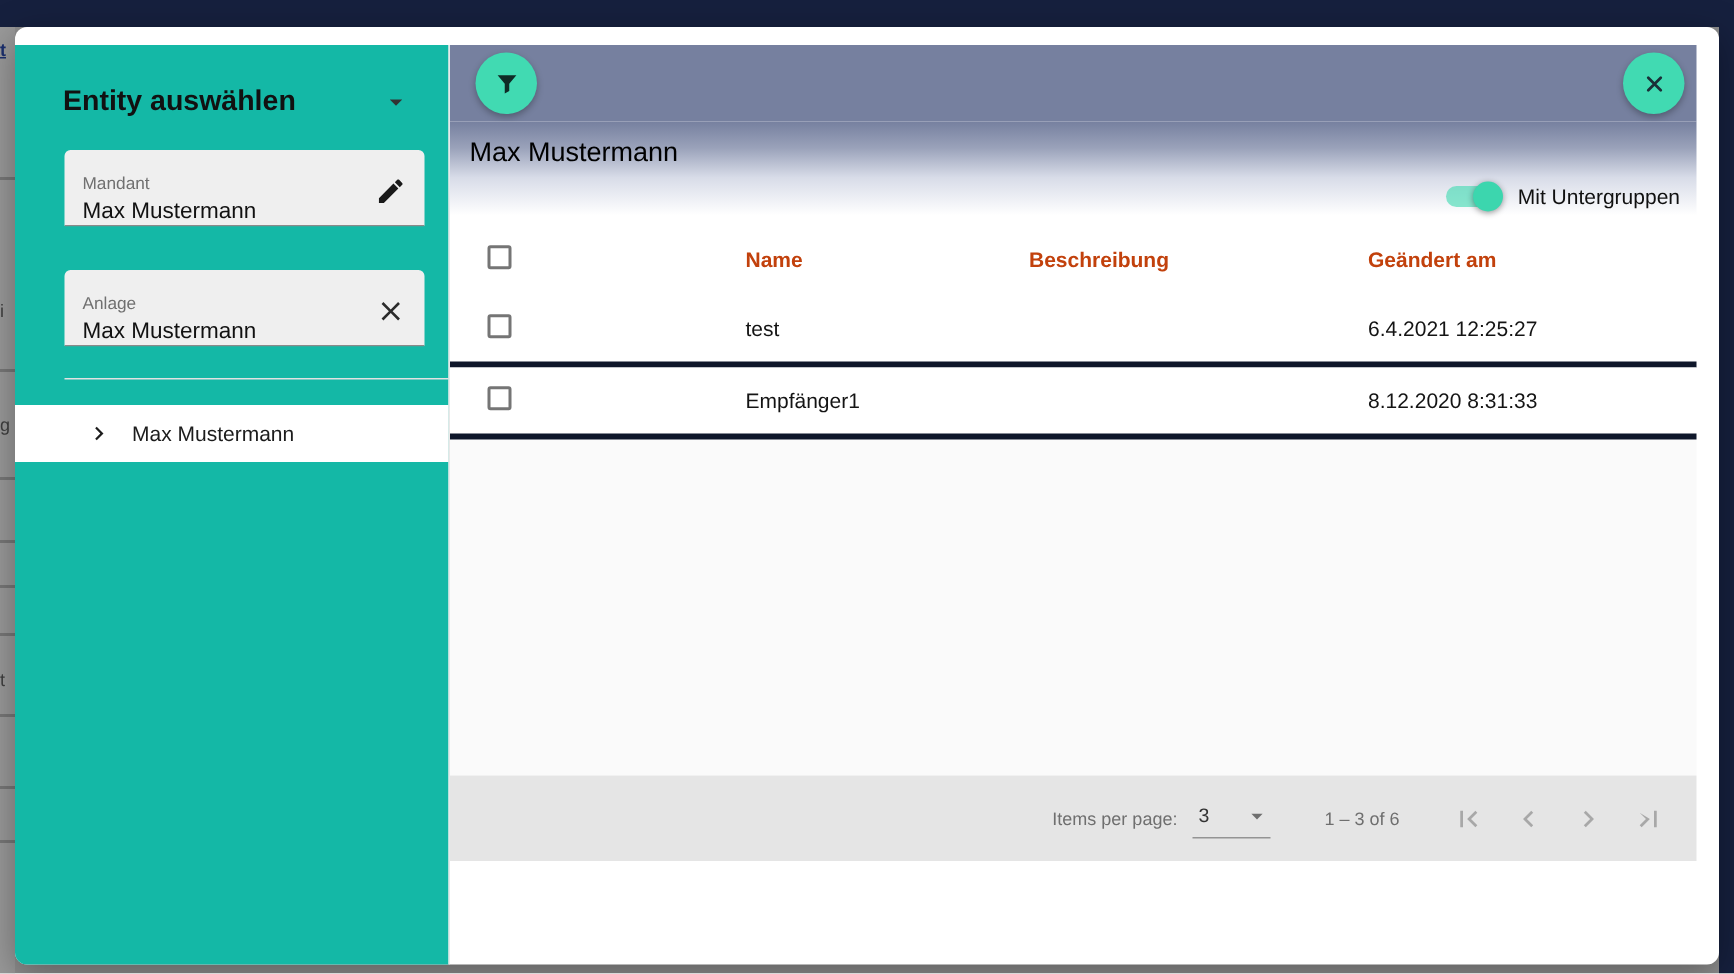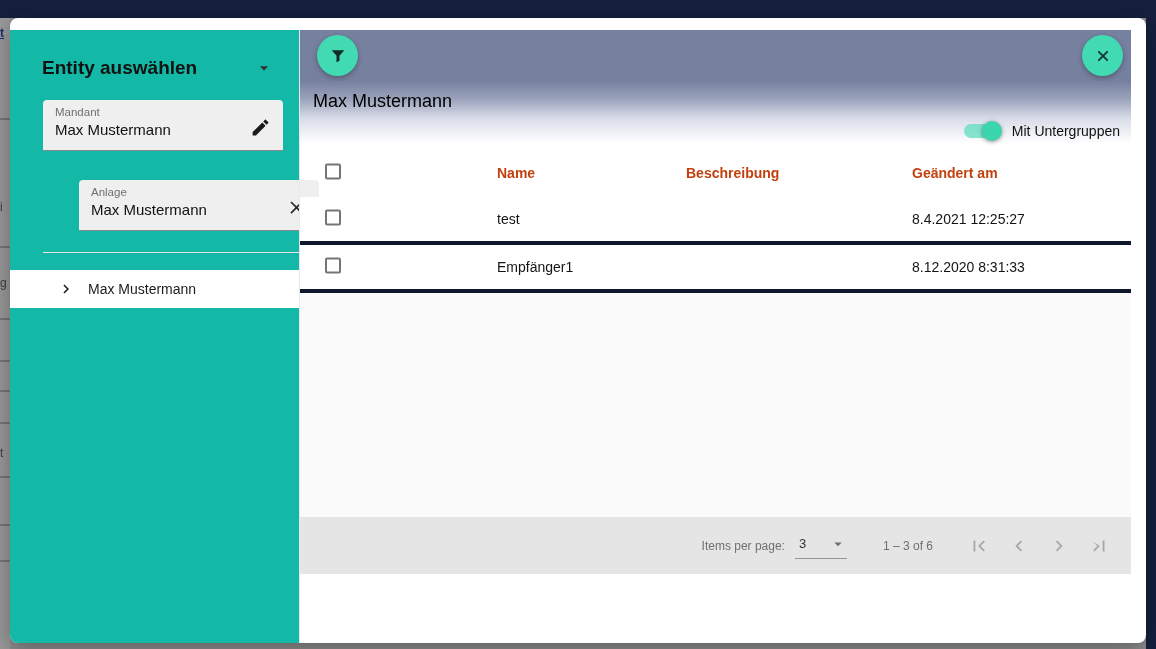--- a/index.html
+++ b/index.html
@@ -18,22 +18,22 @@
 
   
   .modal { position:absolute; left:10px; top:18px; width:1136px; height:625px; background:#fff;
            border-radius:8px; box-shadow:0 6px 24px rgba(0,0,0,.35); overflow:hidden; }
 
   
   .sidebar { position:absolute; left:0; top:12px; width:289px; height:625px; background:#14b8a6; }
   .sidebar-title-row { position:absolute; left:32px; top:27px; width:232px; display:flex; align-items:center; justify-content:space-between; }
   .sidebar-title { font-size:19px; font-weight:bold; color:#111; }
   .field { position:absolute; left:33px; width:240px; height:51px; background:#EFEFEF;
-           border-radius:4px 4px 0 0; border-bottom:1px solid #8A8A8A; padding:6px 44px 0 12px; cursor:pointer; }
-  .field-mandant { top:70px; } .field-anlage { top:150px;margin-left:36px; }
+           border-radius:4px 4px 0 0; border-bottom:1px solid #8A8A8A; padding:17px 44px 0 12px; cursor:pointer; }
+  .field-mandant { top:70px; } .field-anlage { top:150px; }
   .field-label { font-size:11.5px; color:#707070; display:block; }
   .field-value { font-size:15px; color:#111; display:block; margin-top:3px; white-space:nowrap; }
   .field-icon-btn { position:absolute; right:10px; top:14px; width:26px; height:26px; border:none; background:transparent;
                     display:flex; align-items:center; justify-content:center; cursor:pointer; }
   .sidebar-divider { position:absolute; left:33px; right:0; top:222px; border-top:1px solid #E2E2E2; }
   .tree-item { position:absolute; left:0; top:240px; width:289px; height:38px; display:flex; align-items:center;
                padding-left:47px; cursor:pointer; background:#fff; }
   .tree-label { font-size:14px; color:#1c1c1c; margin-left:13px; }
 
   
@@ -185,21 +185,21 @@
         <span class="cell c-desc th">Beschreibung</span>
         <span class="cell c-date th">Geändert am</span>
       </div>
 
       <div>
 
           <div class="trow">
             <span class="cell c-check"><span class="checkbox"></span></span>
             <span class="cell c-name">test</span>
             <span class="cell c-desc"></span>
-            <span class="cell c-date">8.4.2021 12:25:27</span>
+            <span class="cell c-date">6.4.2021 12:25:27</span>
           </div>
 
           <div class="trow">
             <span class="cell c-check"><span class="checkbox"></span></span>
             <span class="cell c-name">Empfänger1</span>
             <span class="cell c-desc"></span>
             <span class="cell c-date">8.12.2020 8:31:33</span>
           </div>
 
         </div>

